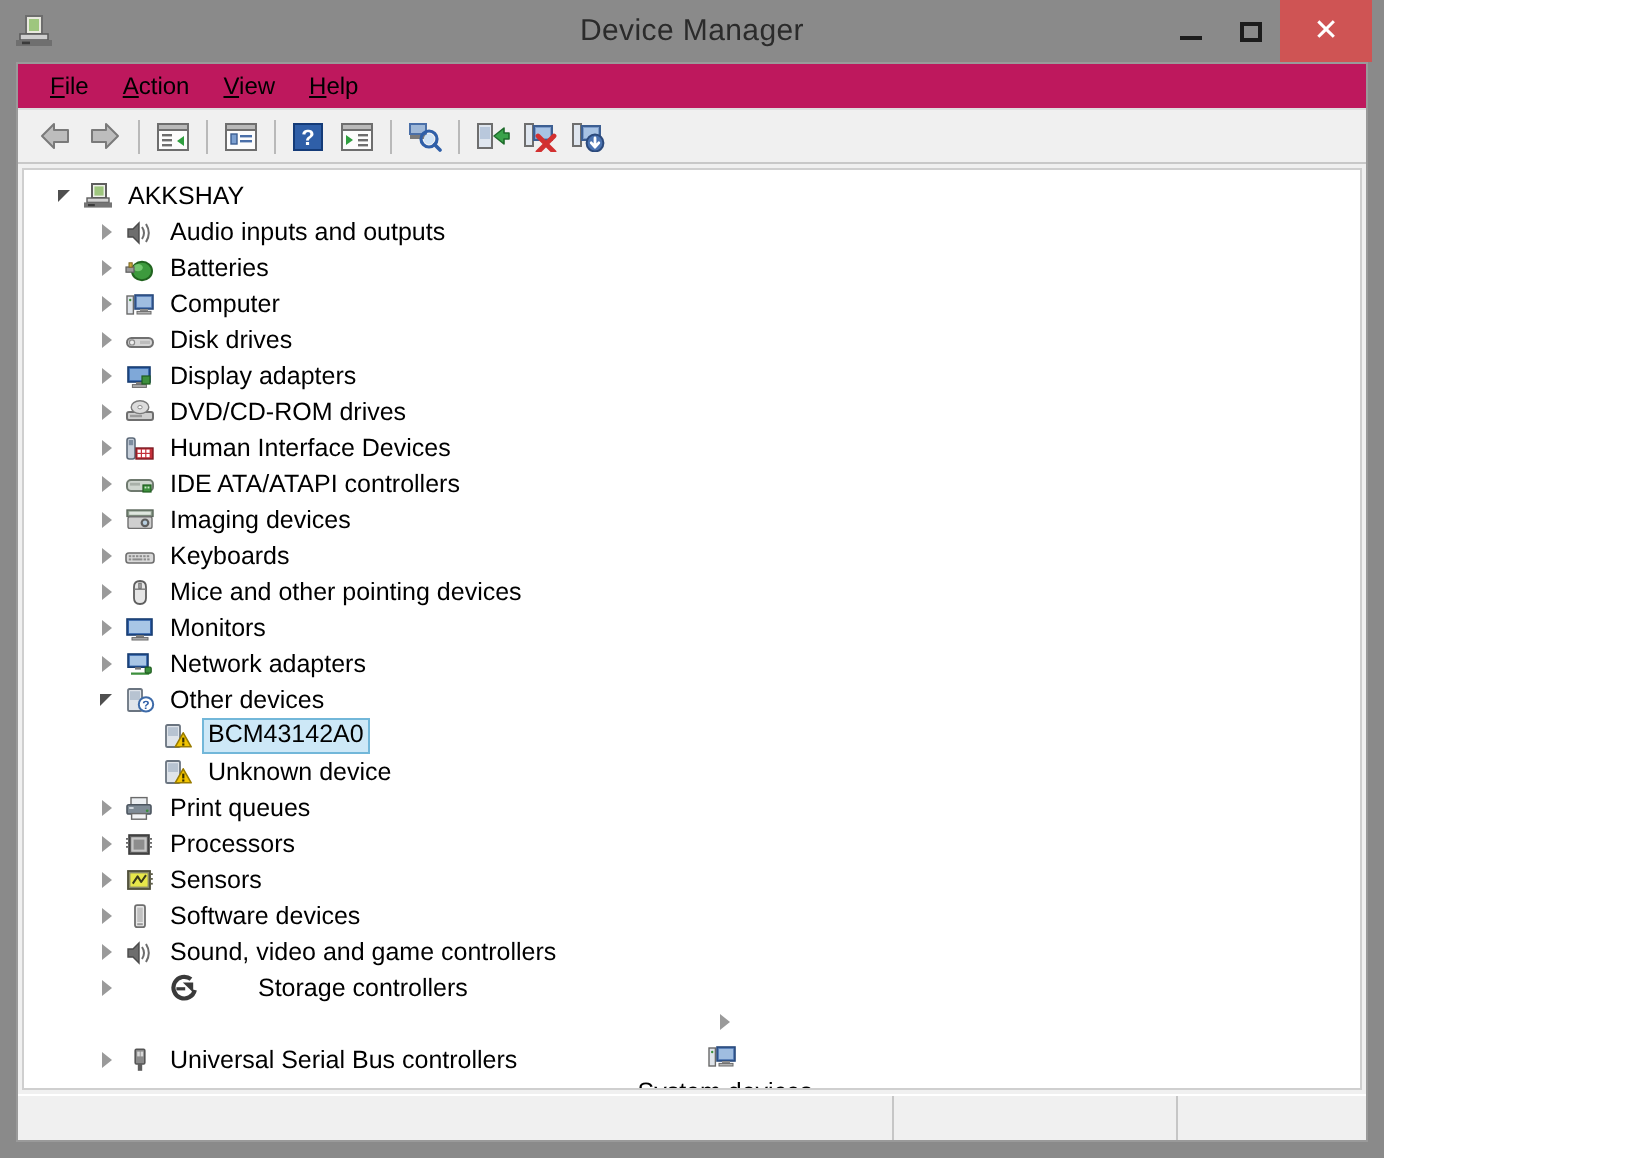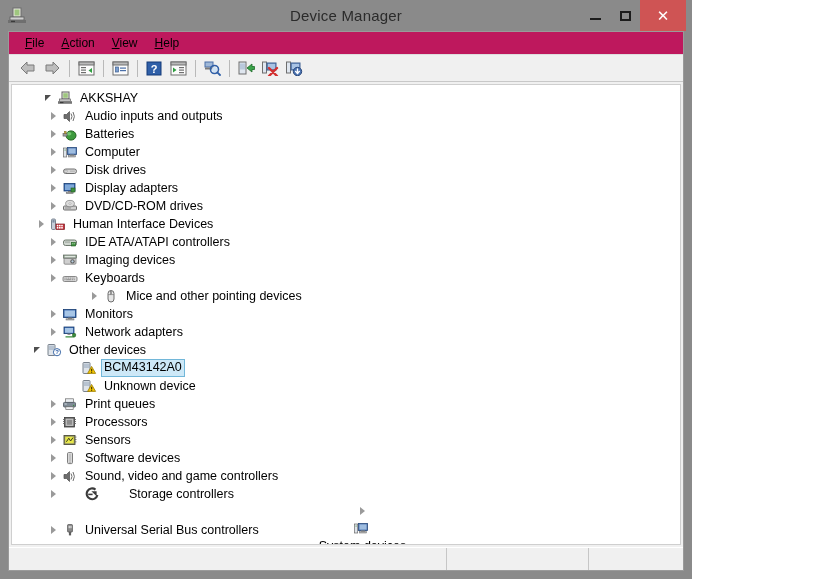--- a/index.html
+++ b/index.html
@@ -371,21 +371,21 @@
           <rect x="7" y="4" width="7" height="5" fill="#a8c3e4"></rect>
           <circle cx="12.5" cy="11.5" r="4.2" fill="#4a72b0" stroke="#2c4a7c"></circle>
           <path d="M12.5 9 L12.5 13 M10.6 11.4 L12.5 13.6 L14.4 11.4" stroke="#ffffff" stroke-width="1.4" fill="none" stroke-linecap="round" stroke-linejoin="round"></path>
         </svg>
       </div>
 
     </div>
 
     <div class="treepane">
       <div class="tree" id="tree-root">
-          <div class="node" style="padding-left: 28px;">
+          <div class="node" style="padding-left: 12px;">
             <span class="twisty">
               <span class="tri-expanded"></span>
             </span>
             <span class="nodeicon">
               <svg width="16" height="15" viewBox="0 0 16 15">
                 <rect x="5" y="1" width="7" height="7" fill="#eef0ea" stroke="#5e5e5e"></rect>
                 <rect x="6.2" y="2.2" width="4.6" height="4.6" fill="#9ec67e"></rect>
                 <rect x="2.5" y="8" width="11" height="2.2" fill="#d3d3d3" stroke="#5e5e5e" stroke-width="0.7"></rect>
                 <rect x="1" y="10.2" width="14" height="2.6" fill="#757575"></rect>
                 <rect x="3" y="11" width="3.4" height="1.1" fill="#3a3a3a"></rect>
@@ -471,21 +471,21 @@
             <span class="nodeicon">
               <svg width="16" height="15" viewBox="0 0 16 15">
                 <rect x="1.5" y="7" width="13" height="4" rx="1" fill="#cfcfcf" stroke="#6f6f6f"></rect>
                 <rect x="3" y="8.4" width="6" height="1.2" fill="#9a9a9a"></rect>
                 <ellipse cx="8" cy="4.6" rx="4.4" ry="3.2" fill="#dcdcdc" stroke="#7a7a7a" stroke-width="0.7"></ellipse>
                 <ellipse cx="8" cy="4.6" rx="1.1" ry="0.85" fill="#ffffff" stroke="#8a8a8a" stroke-width="0.5"></ellipse>
               </svg>
             </span>
             <span class="nodelabel">DVD/CD-ROM drives</span>
           </div>
-          <div class="node" style="padding-left: 21px; align-items: center;">
+          <div class="node" style="padding-left: 33px; align-items: center;">
             <span class="twisty">
               <span class="tri-collapsed"></span>
             </span>
             <span class="nodeicon">
               <svg width="16" height="15" viewBox="0 0 16 15">
                 <rect x="1.5" y="2" width="4" height="10.5" rx="1.2" fill="#c6cfda" stroke="#5e6b7a" stroke-width="0.8"></rect>
                 <rect x="2.4" y="3" width="2.2" height="2.6" fill="#7e8da0"></rect>
                 <rect x="6" y="7" width="8.5" height="5.5" fill="#c4303a" stroke="#7d1a22" stroke-width="0.7"></rect>
                 <rect x="6.8" y="7.8" width="1.6" height="1.6" fill="#ffffff"></rect>
                 <rect x="9" y="7.8" width="1.6" height="1.6" fill="#ffffff"></rect>
@@ -543,21 +543,21 @@
                   <rect x="11.4" y="6.6" width="1.2" height="1"></rect>
                   <rect x="2.4" y="8.2" width="1.2" height="1"></rect>
                   <rect x="4.2" y="8.2" width="5" height="1"></rect>
                   <rect x="9.8" y="8.2" width="1.2" height="1"></rect>
                   <rect x="11.6" y="8.2" width="1.2" height="1"></rect>
                 </g>
               </svg>
             </span>
             <span class="nodelabel">Keyboards</span>
           </div>
-          <div class="node" style="padding-left: 33px; margin-left: 41px;">
+          <div class="node" style="padding-left: 33px;">
             <span class="twisty">
               <span class="tri-collapsed"></span>
             </span>
             <span class="nodeicon">
               <svg width="16" height="15" viewBox="0 0 16 15">
                 <path d="M5 4.5 Q5 1.5 8 1.5 Q11 1.5 11 4.5 L11 10 Q11 13 8 13 Q5 13 5 10 Z" fill="#e6e6e6" stroke="#5e5e5e" stroke-width="0.9"></path>
                 <path d="M5 5.6 L11 5.6" stroke="#7a7a7a" stroke-width="0.7"></path>
                 <rect x="7.4" y="2.6" width="1.2" height="2.6" fill="#a8a8a8" stroke="#6f6f6f" stroke-width="0.5"></rect>
               </svg>
             </span>
@@ -585,21 +585,21 @@
               <svg width="16" height="15" viewBox="0 0 16 15">
                 <rect x="2" y="2" width="10" height="6.6" fill="#2f5fa8" stroke="#173c71" stroke-width="0.8"></rect>
                 <rect x="2.9" y="2.9" width="8.2" height="4.9" fill="#a8c6e6"></rect>
                 <rect x="5.5" y="8.6" width="3" height="1.2" fill="#7a7a7a"></rect>
                 <path d="M12 9.5 L12 11.8 L3.5 11.8" stroke="#3d8f3d" stroke-width="1.2" fill="none"></path>
                 <rect x="10.6" y="8.6" width="3" height="3" rx="0.6" fill="#3d8f3d" stroke="#1f5c1f" stroke-width="0.6"></rect>
               </svg>
             </span>
             <span class="nodelabel">Network adapters</span>
           </div>
-          <div class="node" style="padding-left: 17px;">
+          <div class="node" style="padding-left: 33px;">
             <span class="twisty">
               <span class="tri-expanded"></span>
             </span>
             <span class="nodeicon">
               <svg width="16" height="15" viewBox="0 0 16 15">
                 <rect x="2" y="1.5" width="7" height="11" rx="0.8" fill="#dfe4ea" stroke="#6a7480" stroke-width="0.9"></rect>
                 <rect x="3" y="2.6" width="5" height="4.4" fill="#b7c3d1"></rect>
                 <circle cx="11" cy="9.2" r="3.6" fill="#ffffff" stroke="#3d6aa8" stroke-width="1"></circle>
                 <text x="11" y="11.3" font-family="Liberation Sans, sans-serif" font-size="6" font-weight="bold" fill="#2f5fa8" text-anchor="middle">?</text>
               </svg>

